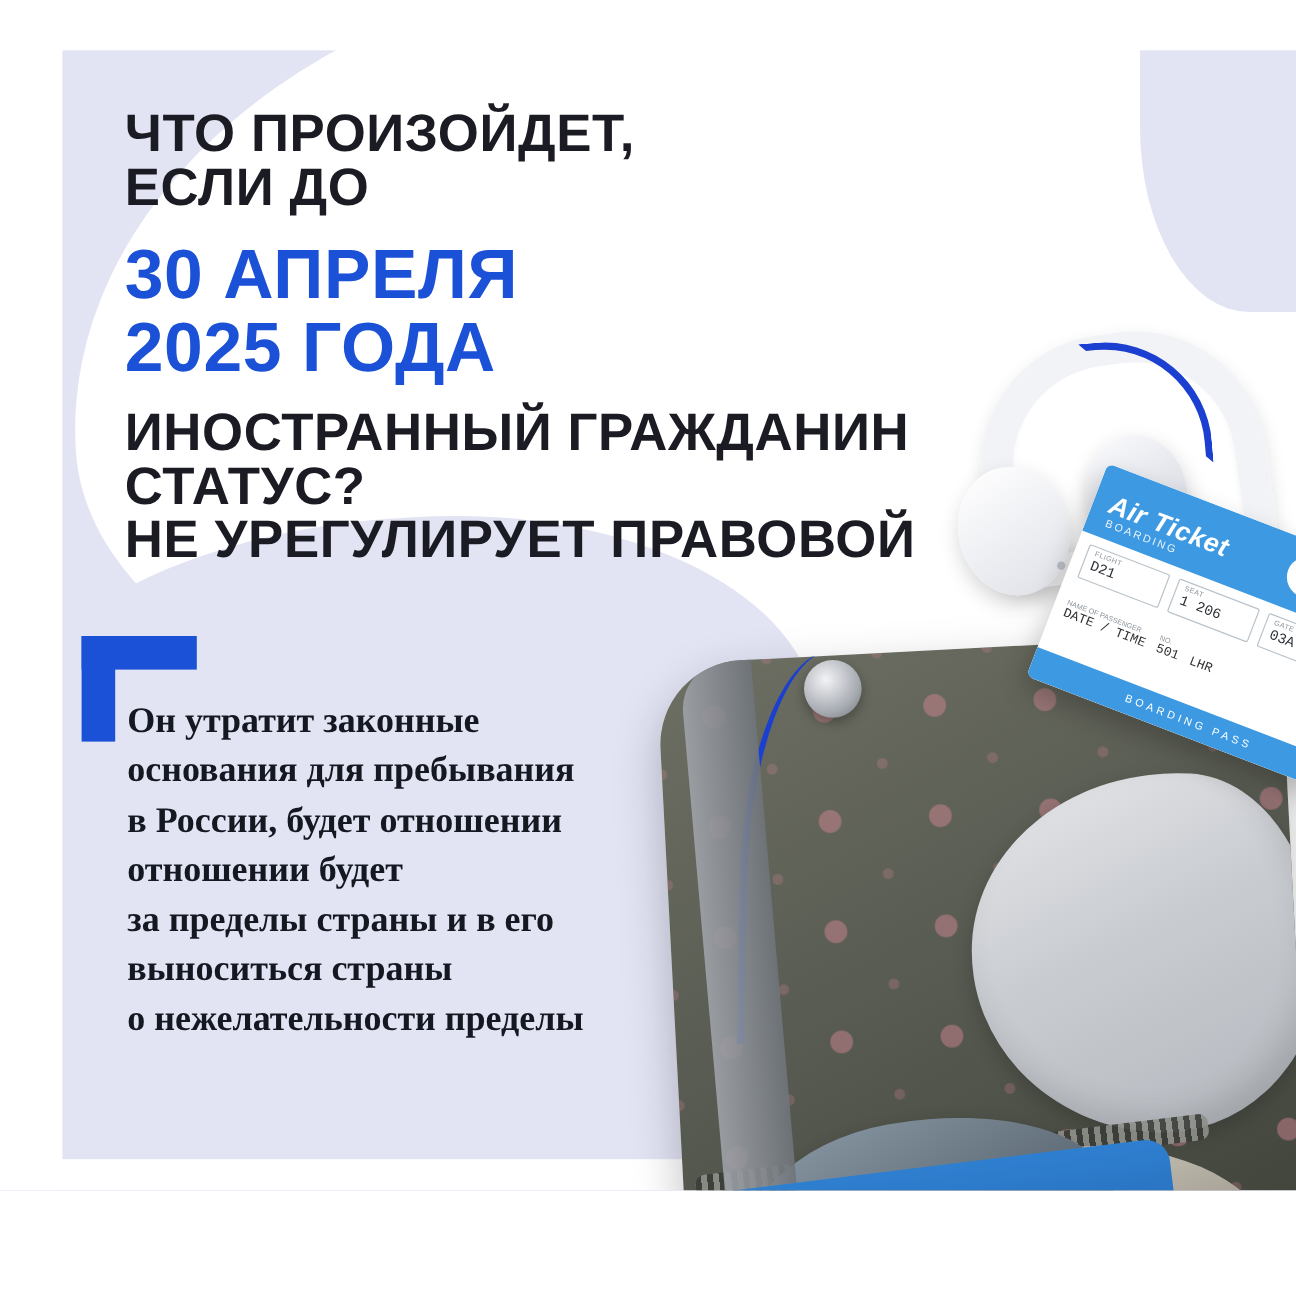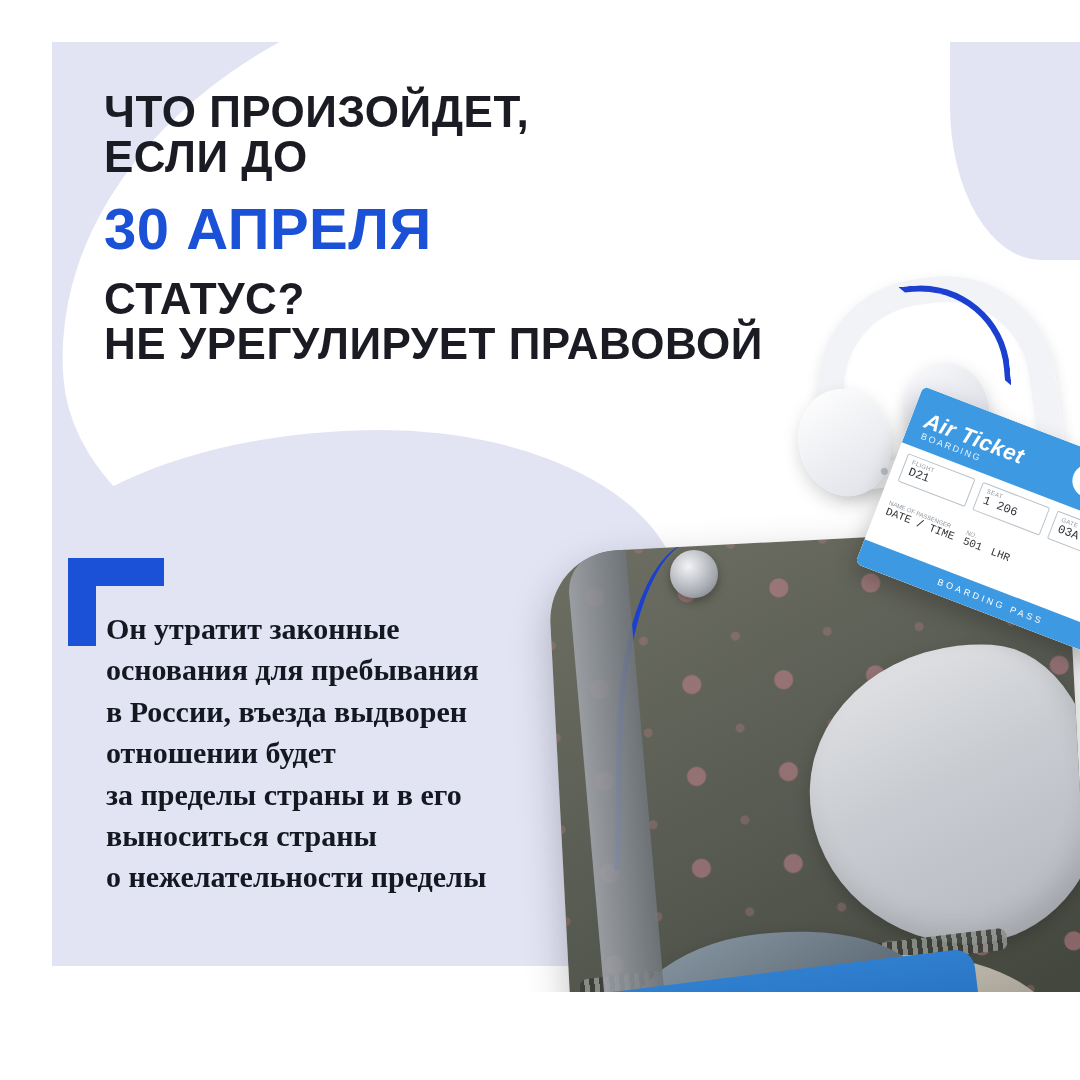--- a/index.html
+++ b/index.html
@@ -117,21 +117,21 @@
     color: #1b51d6;
     font-size: 58px;
     line-height: 1.06;
   }
   .hl-gap-md { height: 18px; }
 
   
   .body-block {
     position: absolute;
     left: 68px;
-    top: 558px;
+    top: 530px;
     width: 520px;
     z-index: 5;
   }
   .corner-bracket {
     position: absolute;
     left: 0;
     top: 0;
     width: 96px;
     height: 88px;
   }
@@ -410,34 +410,36 @@
   <div class="bg-lav-right-top"></div>
   <div class="bg-white-top"></div>
   <div class="bg-white-strip-left"></div>
   <div class="bg-white-bottom-strip"></div>
 
   <div class="headline">
     <div class="hl-line hl-dark">ЧТО ПРОИЗОЙДЕТ,</div>
     <div class="hl-line hl-dark">ЕСЛИ ДО</div>
     <div class="hl-gap-md"></div>
     <div class="hl-line hl-blue">30 АПРЕЛЯ</div>
+    <div class="hl-line hl-blue">2025 ГОДА</div>
     <div class="hl-gap-md"></div>
+    <div class="hl-line hl-dark">ИНОСТРАННЫЙ ГРАЖДАНИН</div>
     <div class="hl-line hl-dark">СТАТУС?</div>
     <div class="hl-line hl-dark">НЕ УРЕГУЛИРУЕТ ПРАВОВОЙ</div>
   </div>
 
   <div class="body-block">
     <div class="corner-bracket">
       <div class="bar-h"></div>
       <div class="bar-v"></div>
     </div>
     <div class="body-text">
       <p>Он утратит законные</p>
       <p>основания для пребывания</p>
-      <p>в России, въезда выдворен</p>
+      <p>в России, будет отношении</p>
       <p>отношении будет</p>
       <p>за пределы страны и в его</p>
       <p>выноситься страны</p>
       <p>о нежелательности пределы</p>
     </div>
   </div>
 
   <div class="suitcase">
     <div class="sc-shell">
       <div class="sc-dots"></div>

